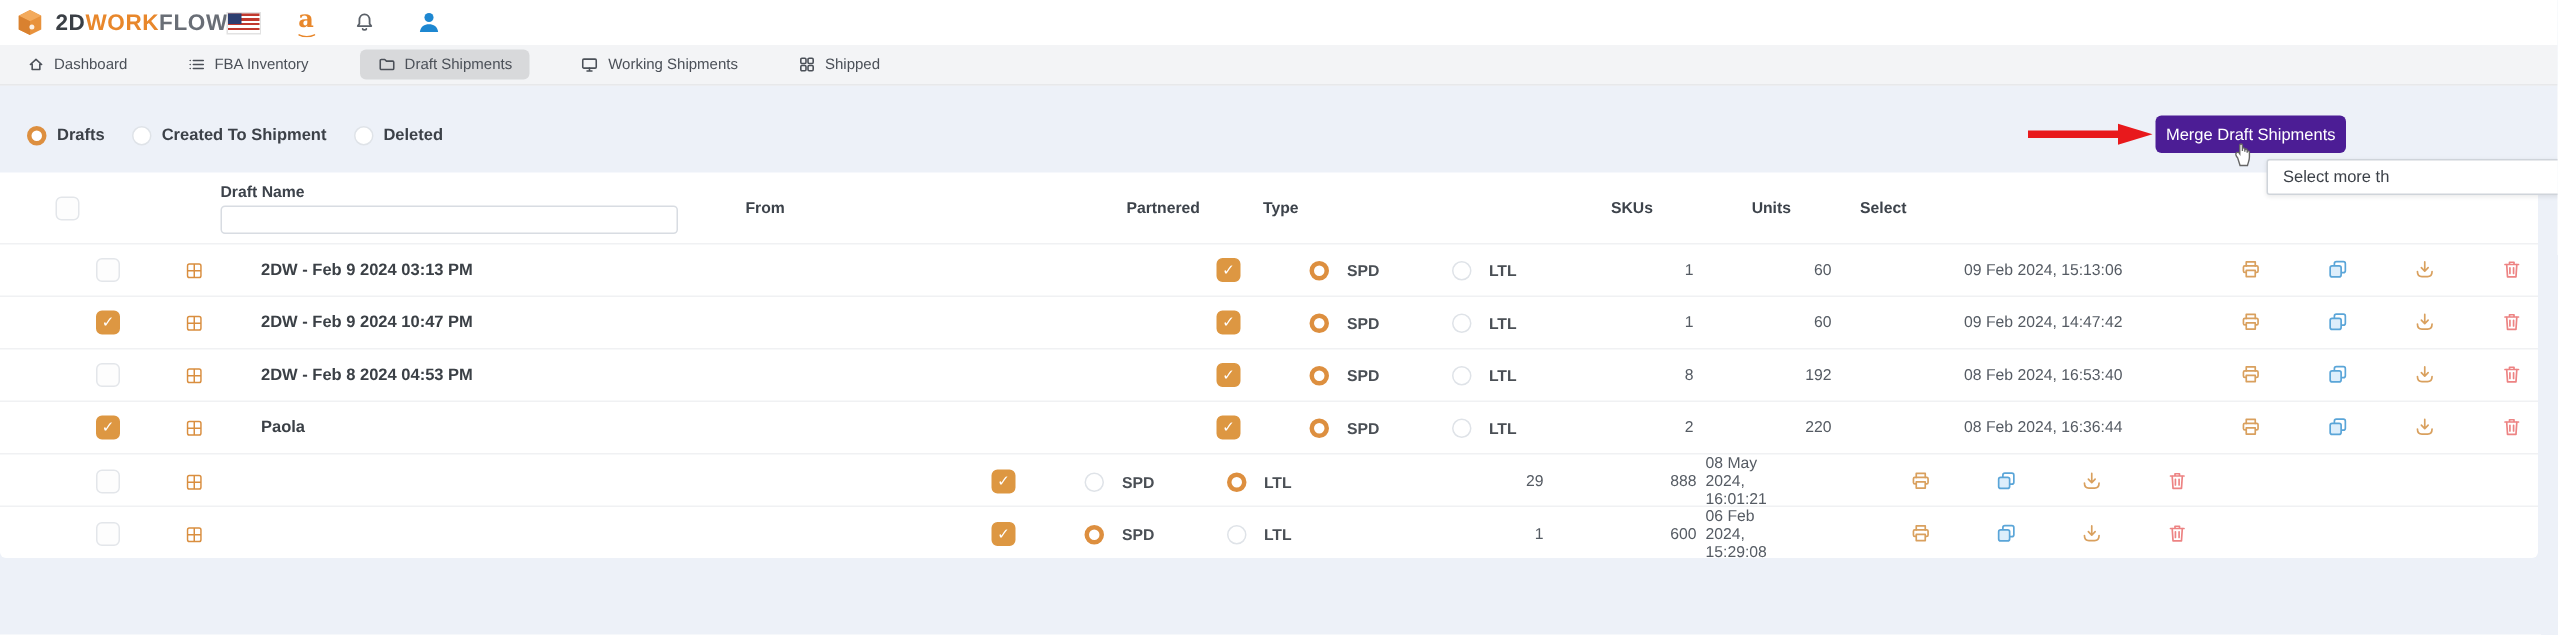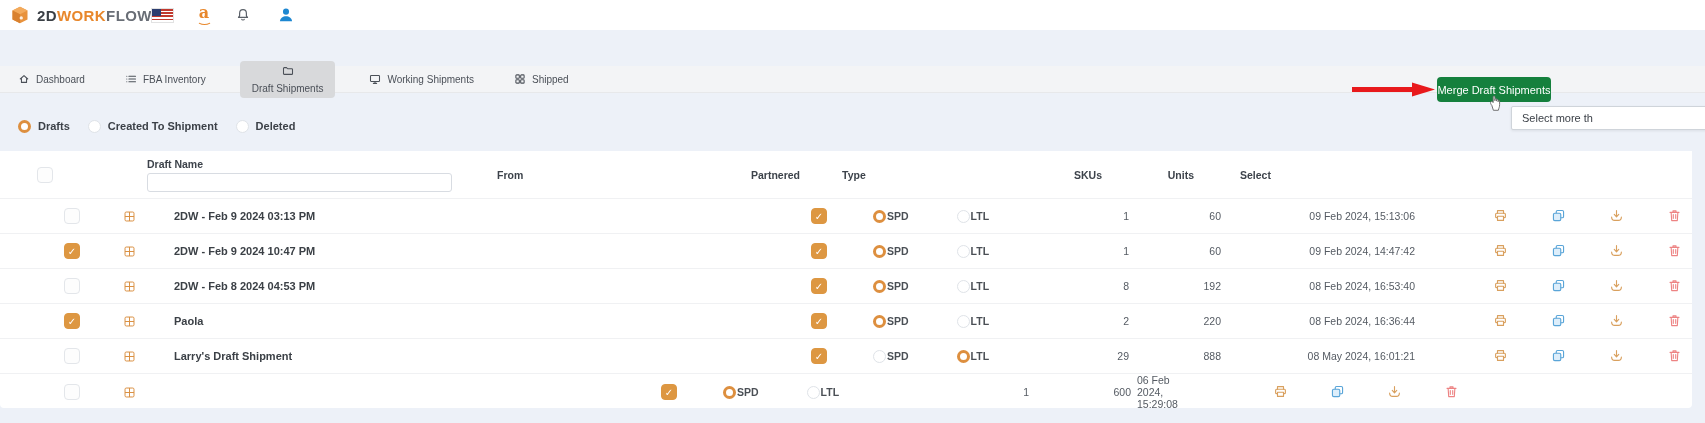--- a/index.html
+++ b/index.html
@@ -11,35 +11,35 @@
   .brand { display:flex; align-items:center; gap:7px; }
   .brand-text { font-size:15px; font-weight:bold; letter-spacing:.4px; }
   .brand-2d { color:#3a3f45; } .brand-work { color:#e8872b; } .brand-flow { color:#696e76; }
   .top-icons { display:flex; align-items:center; gap:26px; }
   .flag { width:21px; height:13px; background:repeating-linear-gradient(#c1392e 0 1.6px,#ffffff 1.6px 3.2px); position:relative; box-shadow:0 0 0 1px #e2e2e2; }
   .flag::after { content:''; position:absolute; left:0; top:0; width:9px; height:7px; background:#2c3e70; }
   .amazon-a { color:#e8872b; font-weight:bold; font-size:16px; font-family:"DejaVu Serif", serif; position:relative; line-height:1; padding-bottom:4px; }
   .amazon-a::after { content:''; position:absolute; left:-2px; right:-3px; bottom:0; height:7px; border:1.5px solid transparent; border-bottom-color:#e8872b; border-radius:50%; }
 
   
-  .navbar { height:27px; background:#f3f4f6; border-bottom:1px solid #e7e8ea; display:flex; align-items:center; gap:28px; padding:0 12px;margin-top:36px; }
+  .navbar { height:27px; background:#f3f4f6; border-bottom:1px solid #e7e8ea; display:flex; align-items:center; gap:28px; padding:0 12px; }
   .nav-item { display:flex; align-items:center; gap:6px; font-size:10px; color:#4b5058; cursor:pointer; padding:4px 6px; border-radius:4px; }
-  .nav-item.active { background:#d8d9db; padding:4px 12px;flex-direction:column; }
+  .nav-item.active { background:#d8d9db; padding:4px 12px; }
   .nav-item svg { width:12px; height:12px; stroke:#4b5058; fill:none; stroke-width:1.4; stroke-linecap:round; stroke-linejoin:round; }
 
   
   .filter-row { display:flex; align-items:center; gap:18px; padding:0 0 0 18px; margin-top:20px; height:26px; }
   .radio-opt { display:flex; align-items:center; gap:7px; }
   .radio-opt .radio { width:13px; height:13px; }
   .radio-opt .lbl { font-size:11px; font-weight:bold; color:#3c4148; }
   .radio { display:inline-block; width:13px; height:13px; border-radius:50%; background:#fff; border:1px solid #dfe3e8; }
   .radio.on { border:3.5px solid #dd8f3f; }
 
   
-  .merge-btn { position:absolute; left:1437px; top:77px; width:114px; height:25px; background:#15803d; color:#fff; font-size:11px; border:none; border-radius:4px; cursor:pointer; font-family:"Liberation Sans", sans-serif; }
+  .merge-btn { position:absolute; left:1437px; top:77px; width:127px; height:25px; background:#4c1d95; color:#fff; font-size:11px; border:none; border-radius:4px; cursor:pointer; font-family:"Liberation Sans", sans-serif; }
   .red-arrow { position:absolute; left:1350px; top:82px; }
   .cursor-hand { position:absolute; left:1487px; top:93px; z-index:6; }
   .tooltip { position:absolute; left:1511px; top:106px; z-index:5; background:#fff; border:1px solid #cfd4da; border-radius:2px; padding:5px 10px; font-size:11px; color:#3c4148; white-space:nowrap; width:230px; overflow:hidden; box-shadow:0 1px 3px rgba(0,0,0,.08); }
 
   
   .card { background:#ffffff; width:1692px; margin-top:12px; border-radius:0 0 4px 4px; }
   .grid-row { display:grid; grid-template-columns:90px 42px 323px 195px 150px 210px 100px 90px 220px 1fr; align-items:center; }
   .thead { height:47px; }
   .trow { height:35px; border-top:1px solid #f0f1f3;padding-left:27px; }
   .cell { display:flex; align-items:center; font-size:10.5px; color:#555b63; }
@@ -57,21 +57,21 @@
   .thead .c-created { justify-content:flex-start; padding-left:40px; }
   .c-actions { padding-left:46px; gap:42px; }
 
   .name-head { flex-direction:column; align-items:flex-start; justify-content:center; padding-left:15px; }
   .name-head .hlbl { margin-bottom:3px; }
   .name-input { width:305px; height:19px; border:1px solid #d8dce2; border-radius:3px; font-size:10px; padding:0 6px; outline:none; }
 
   .checkbox { width:16px; height:16px; border-radius:4px; border:1px solid #e3e6ea; background:#fdfdfd; display:inline-flex; align-items:center; justify-content:center; font-size:10px; color:transparent; cursor:pointer; }
   .checkbox.checked { background:#dd9742; border-color:#dd9742; color:#ffffff; }
 
-  .type-group { display:flex; align-items:center; gap:1px; }
+  .type-group { display:flex; align-items:flex-end; gap:12px; }
   .type-group .tlbl { font-size:10.5px; color:#4a4f55; font-weight:bold; }
 
   .grid-ico svg { width:13px; height:13px; stroke:#d98e3f; fill:none; stroke-width:1.2; }
   .act { width:16px; height:16px; display:inline-flex; cursor:pointer; }
   .act svg { width:15px; height:15px; fill:none; stroke-width:1.2; stroke-linecap:round; stroke-linejoin:round; }
   .ico-print svg, .ico-down svg { stroke:#d9a05e; }
   .ico-copy svg { stroke:#5aa5d8; }
   .ico-trash svg { stroke:#ed8383; }
 </style>
 </head>
@@ -435,21 +435,20 @@
           <span class="checkbox row-select">✓</span>
         </div>
     <div class="cell c-grid">
           <span class="grid-ico" style="display:inline-flex;">
       <svg viewBox="0 0 16 16">
               <rect x="2.5" y="2.5" width="11" height="11" rx="1.5"></rect>
               <path d="M8 2.5 V13.5 M2.5 8 H13.5"></path>
             </svg>
     </span>
         </div>
-    <div class="cell c-name">Larry's Draft Shipment</div>
     <div class="cell c-from"></div>
     <div class="cell c-part">
           <span class="checkbox checked">✓</span>
         </div>
     <div class="cell c-type">
       <span class="type-group">
         <span class="radio spd-radio"></span>
         <span class="tlbl">SPD</span>
       </span>
       <span class="type-group">

